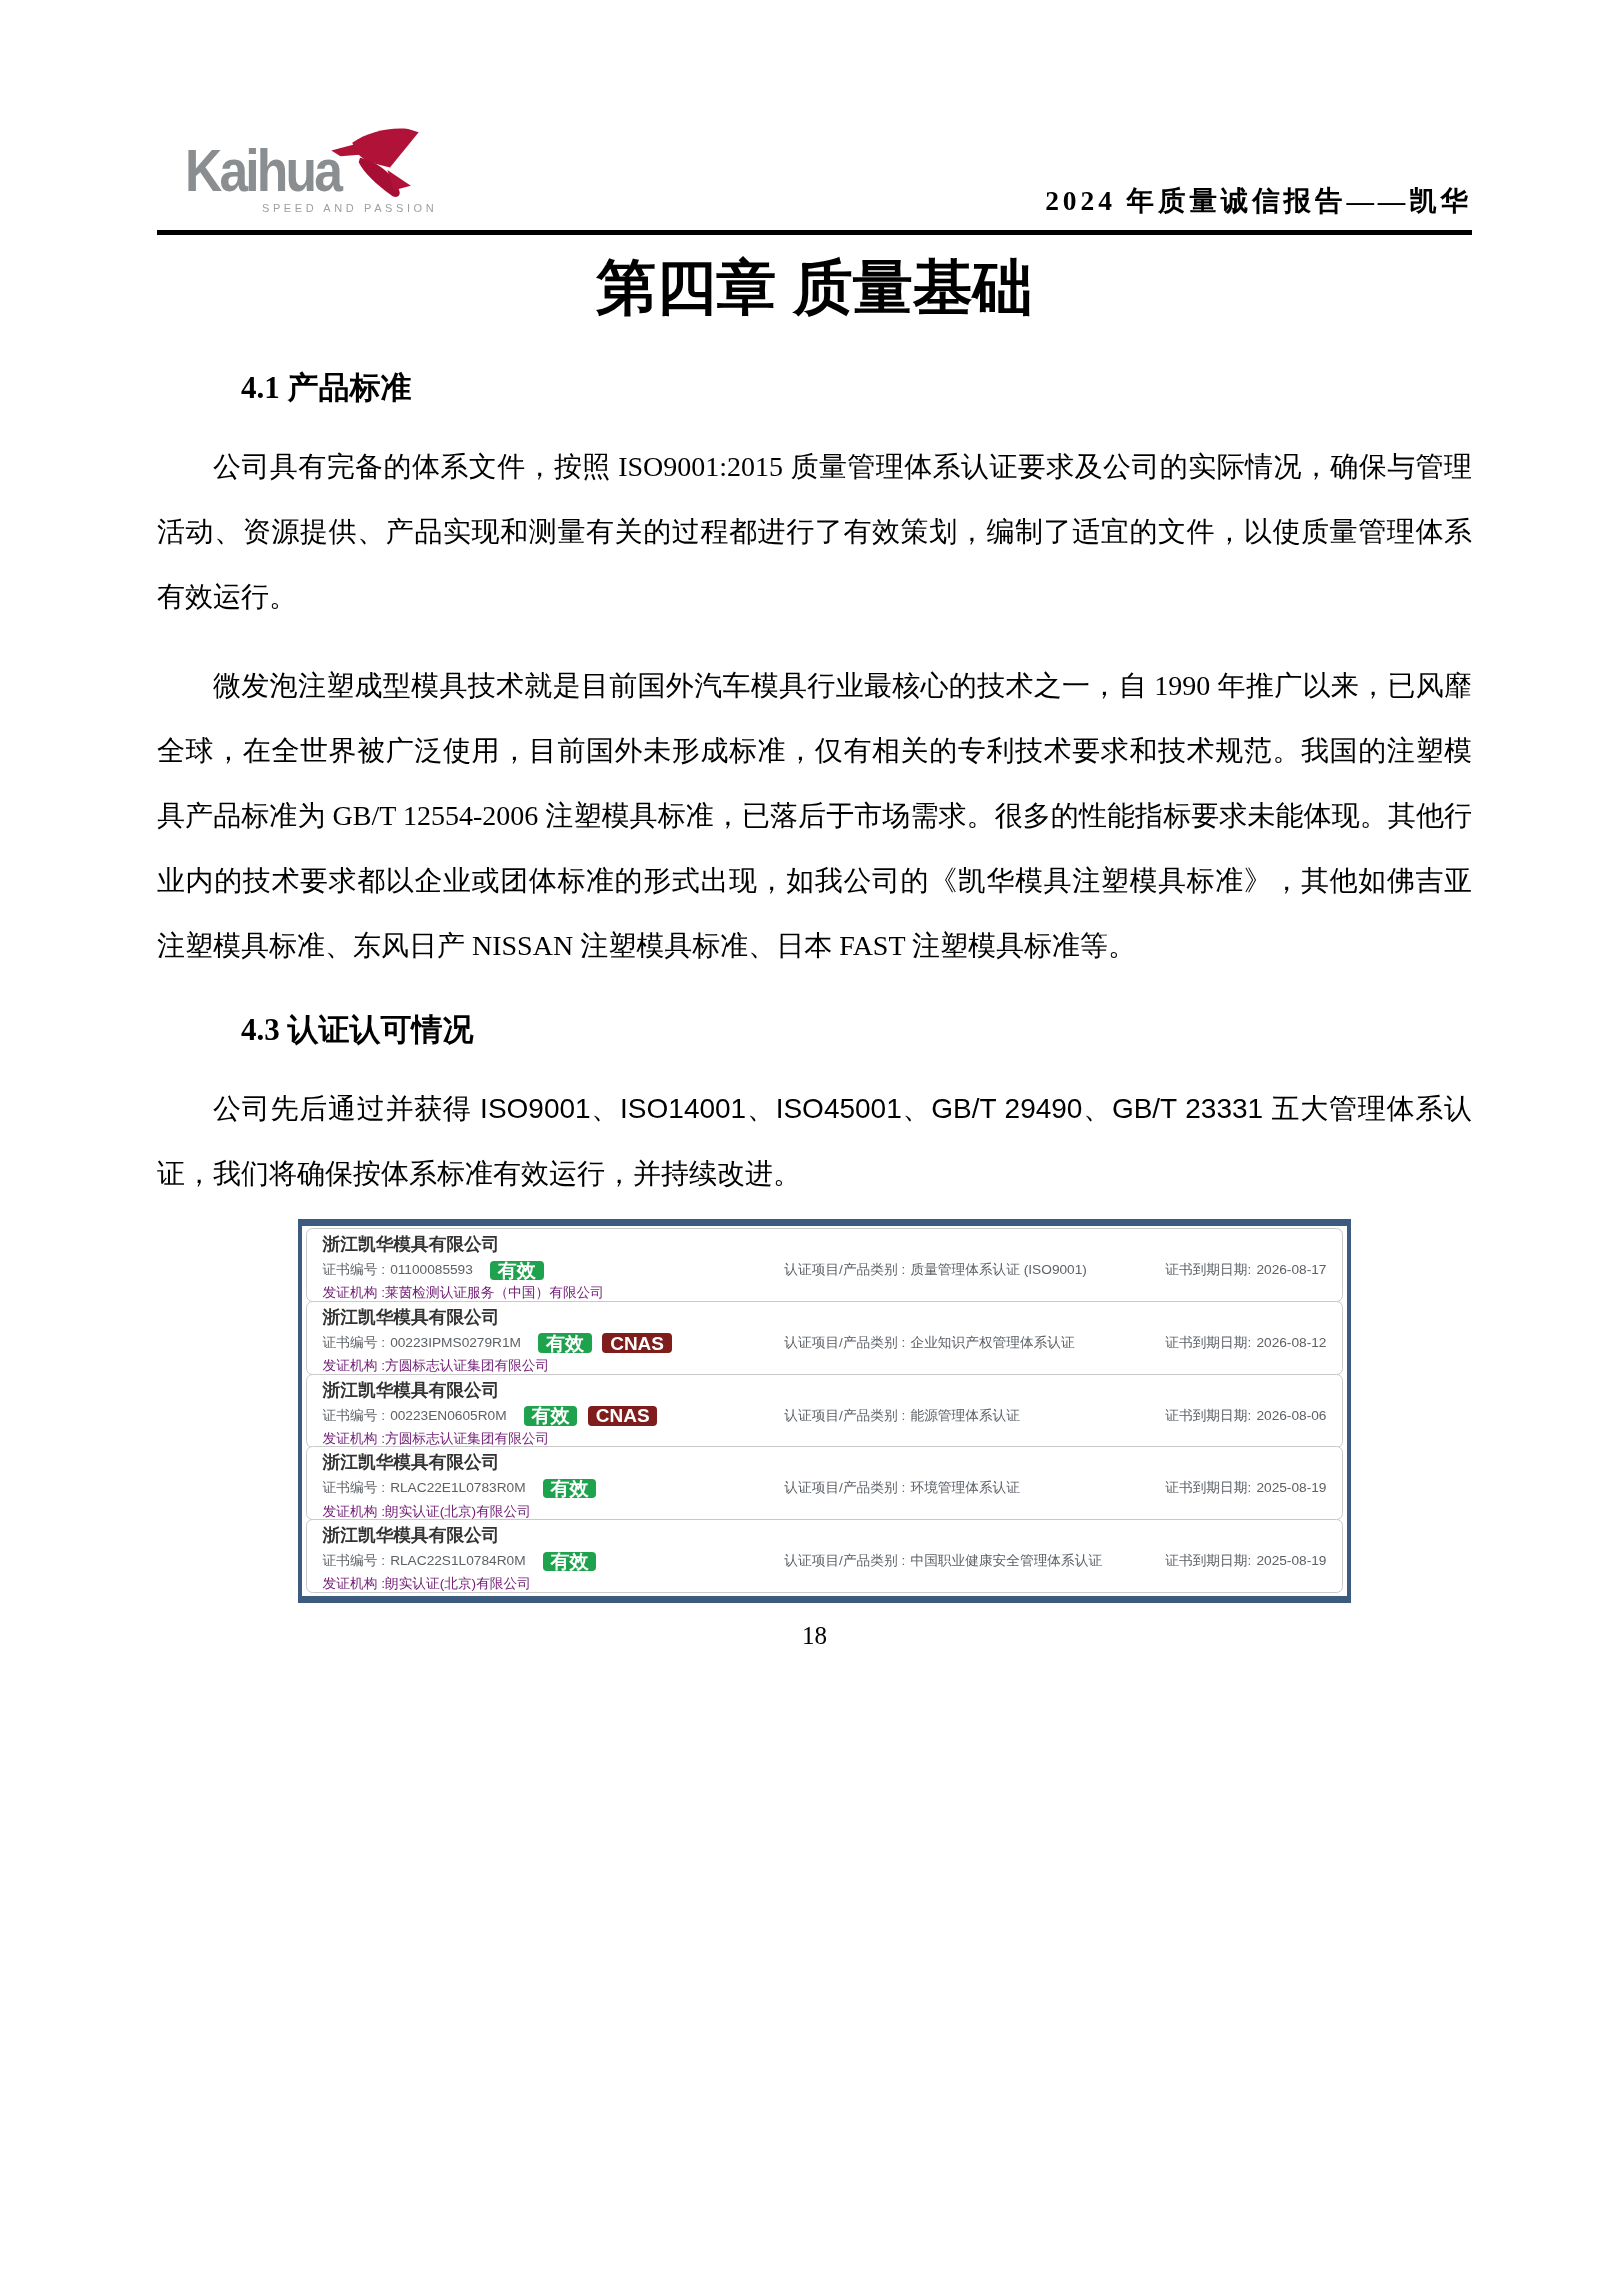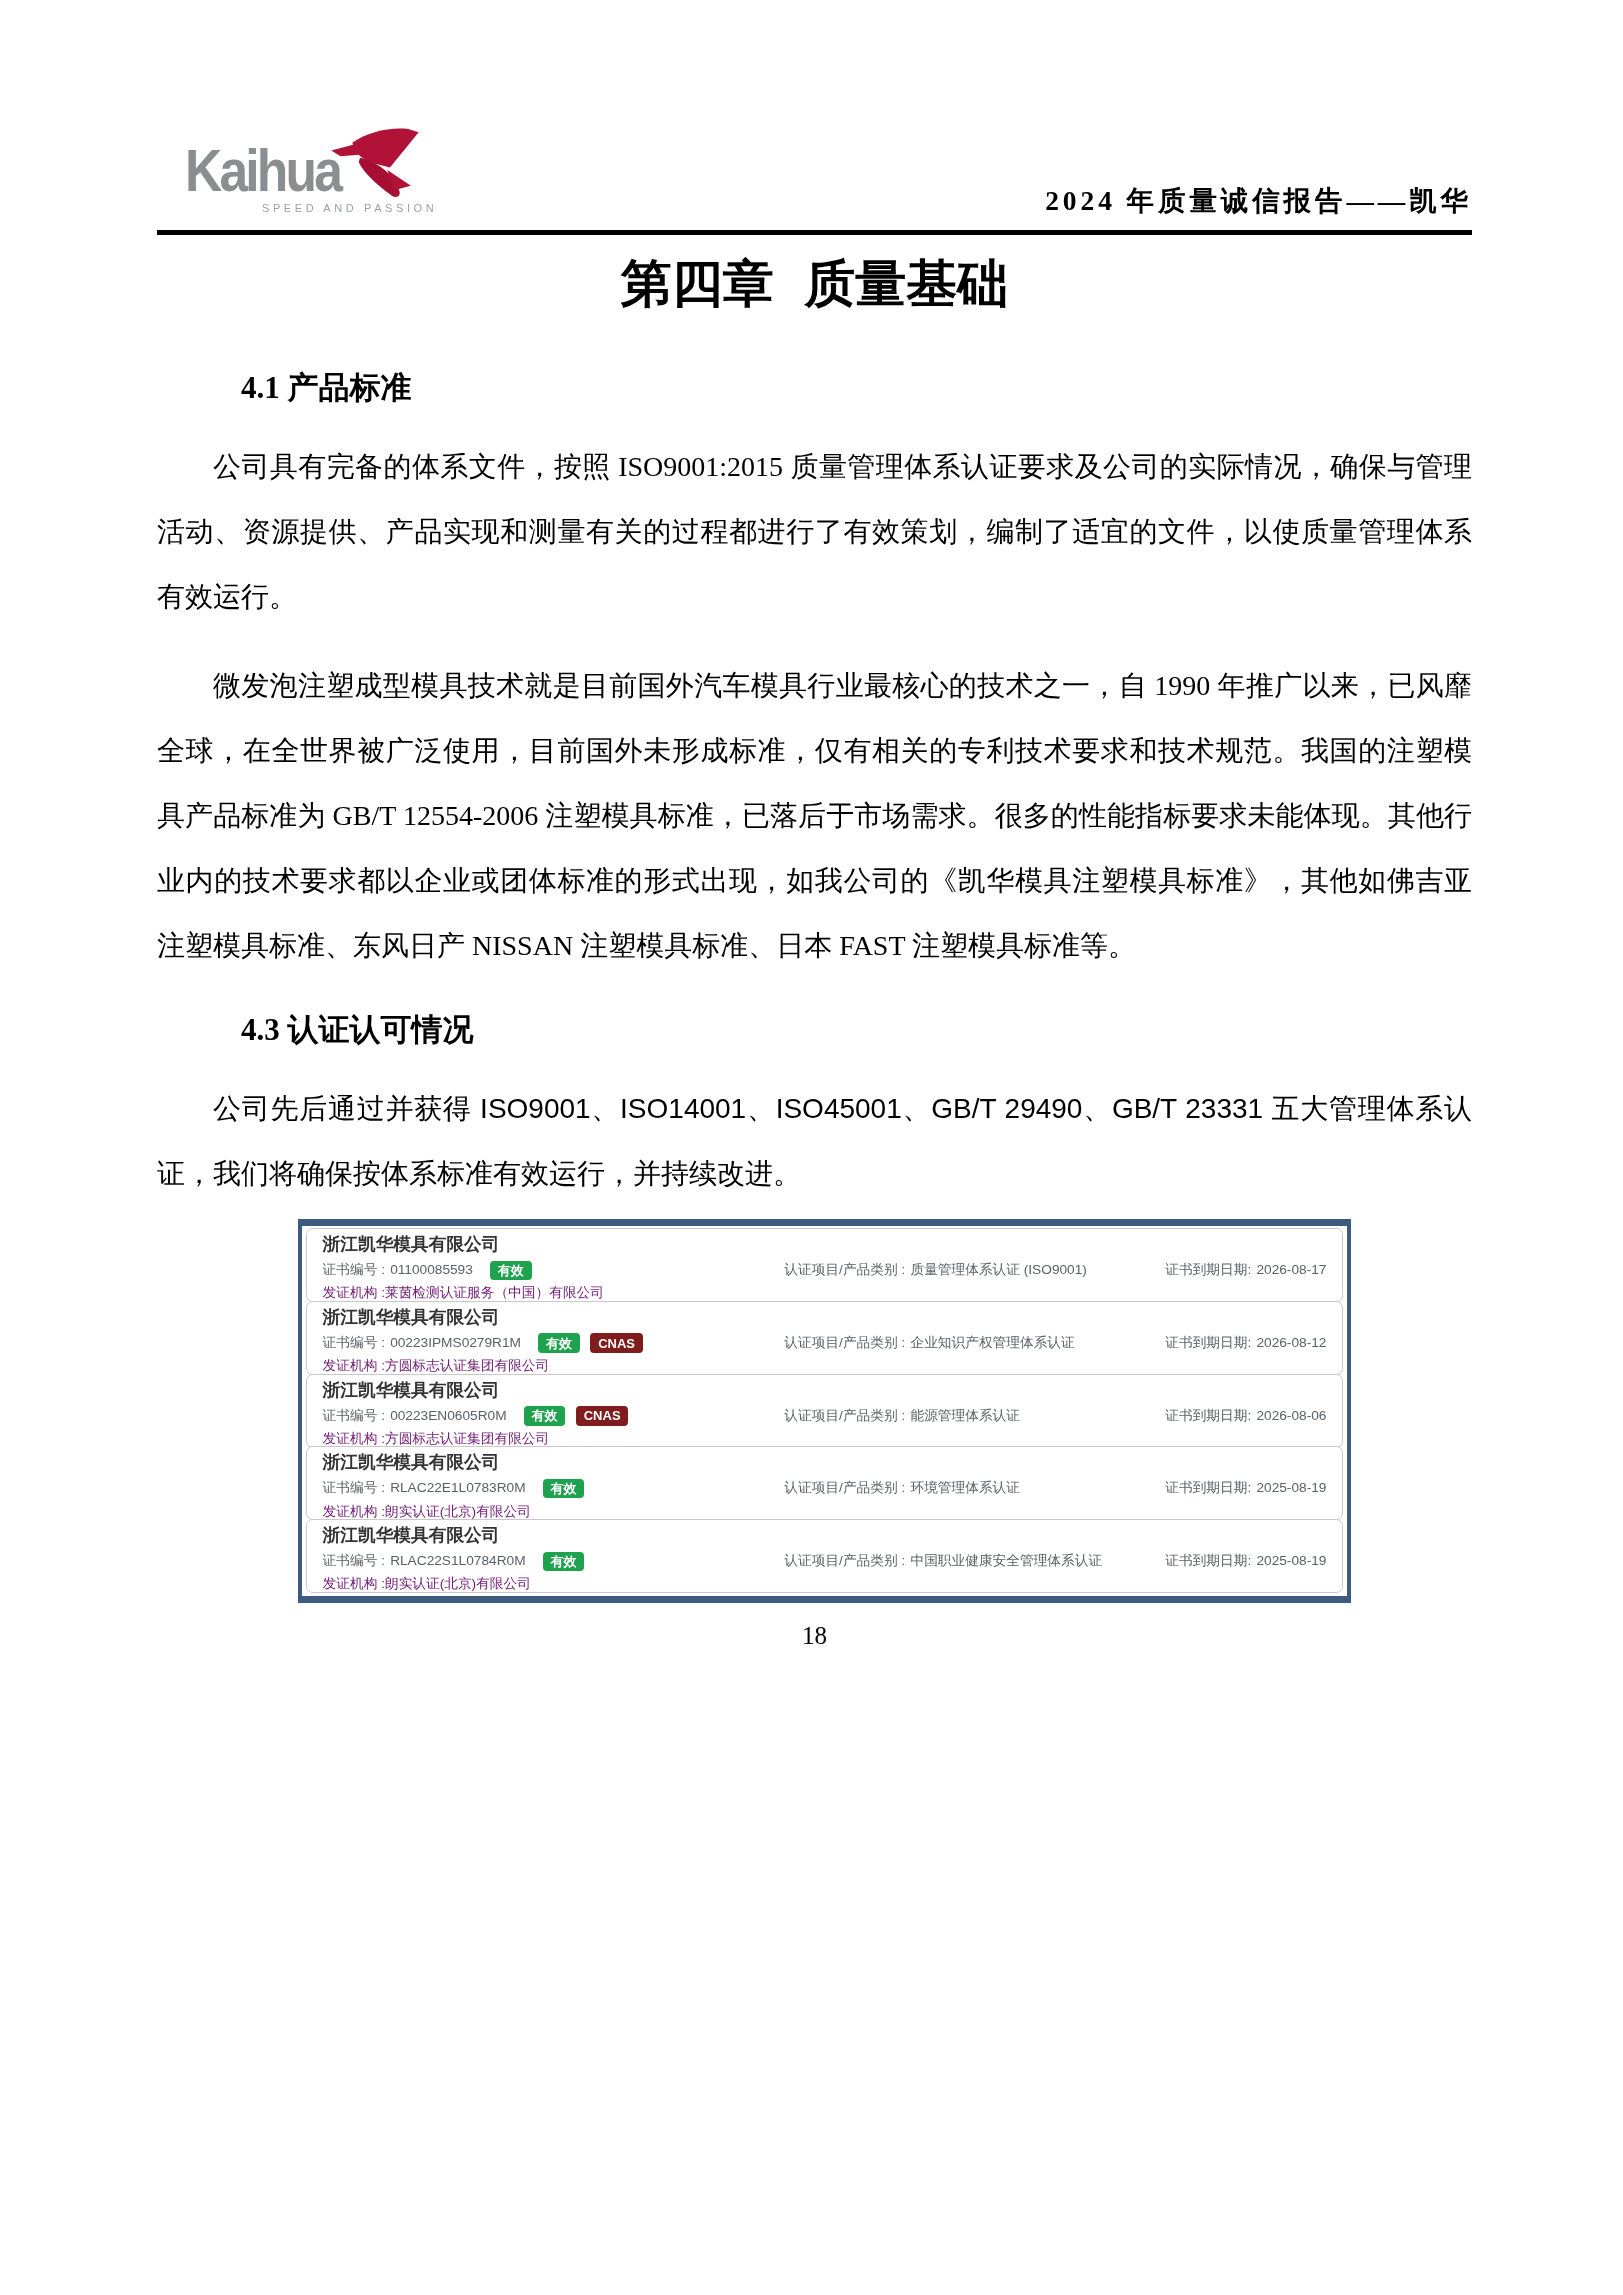--- a/index.html
+++ b/index.html
@@ -23,22 +23,22 @@
   }
   .report-title{
     position:absolute;right:151px;top:184px;
     font-weight:bold;font-size:27.5px;line-height:33px;letter-spacing:3.9px;white-space:nowrap;
   }
   .header-rule{position:absolute;left:157px;right:151px;top:230px;height:4.6px;background:#000;}
 
   
   .content{position:absolute;top:247px;left:157px;width:1315px;}
   .chapter-title{
-    font-family:Liberation Mono, monospace;
-    font-weight:bold;font-size:51px;line-height:64px;text-align:center;margin:9.2px 0 0 0;
+    font-family:Liberation Sans, sans-serif;
+    font-weight:bold;font-size:60px;line-height:64px;text-align:center;margin:9.2px 0 0 0;
   }
   h2.sec{font-weight:bold;font-size:31px;line-height:41px;margin:31px 0 0 84px;}
   h2.sec.first{margin-top:47px;}
   .content p{
     font-size:28px;line-height:65px;text-align:justify;text-indent:2em;
     margin:26px 0 0 0;word-break:break-word;
   }
   .content p.p-sans{font-family:"Liberation Sans","DejaVu Sans",sans-serif;}
   .content p.tight{margin-top:23.6px;}
 
@@ -57,21 +57,21 @@
   .cert-company{font-weight:bold;font-size:17.7px;line-height:23.6px;color:#333;}
   .cert-detail{
     display:grid;grid-template-columns:46% 1fr auto;align-items:center;
     margin-top:1.3px;font-size:13.7px;line-height:23.6px;color:#5c6166;white-space:nowrap;
   }
   .cert-detail .lbl{margin-right:5.2px;}
   .cert-expiry{justify-self:end;}
   .cert-issuer{margin-top:0.7px;font-size:13.7px;line-height:21px;color:#701a75;white-space:nowrap;}
   .badge{
     display:inline-block;margin-left:17px;padding:1.3px 7.9px;border-radius:3.9px;
-    color:#fff;font-weight:bold;font-size:13px;line-height:17px;vertical-align:middle;
+    color:#fff;font-weight:bold;font-size:19px;line-height:17px;vertical-align:middle;
   }
   .badge-valid{background:#1fa24e;}
   .badge-cnas{background:#7f1d1d;margin-left:10.5px;}
 
   .page-number{font-size:25px;line-height:31px;text-align:center;margin-top:17px;}
 </style>
 </head>
 <body>
 
 <div class="page">

